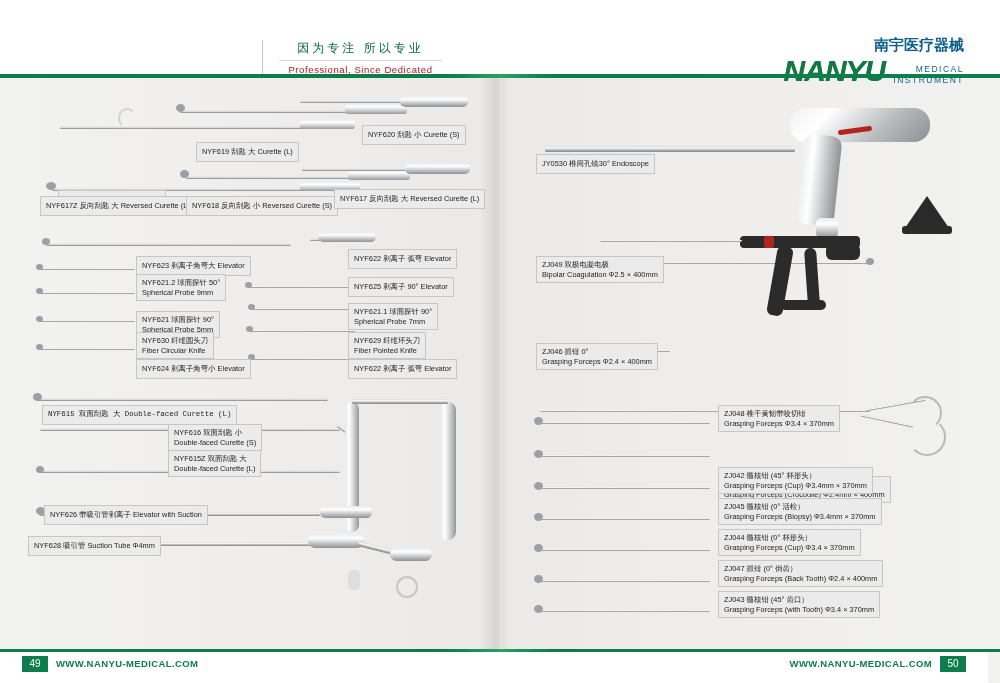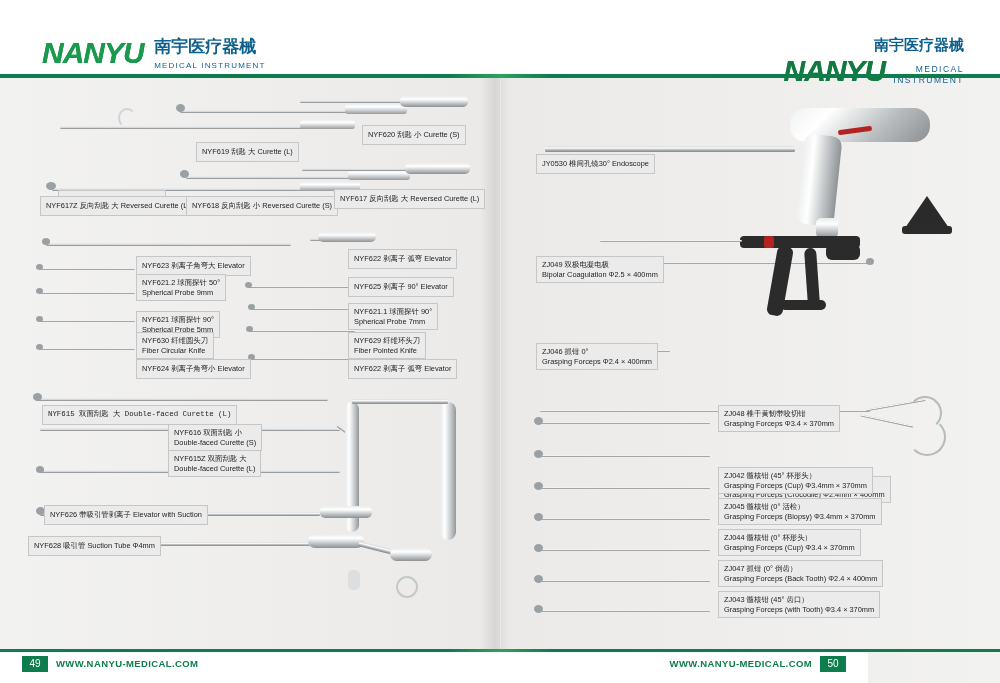--- a/index.html
+++ b/index.html
@@ -48,21 +48,21 @@
   }
   .slogan .cn { font-size:12px; color:#0e6a3c; letter-spacing:3px; }
   .slogan .en { font-size:9.5px; color:#b4141a; letter-spacing:0.6px; margin-top:3px; border-top:1px solid #d8d8d8; padding-top:3px;}
   .brand-right .nanyu-word { font-size:30px; }
   .brand-right .rcn { font-size:15px; font-weight:bold; color:#0d5f8c; margin-bottom:1px;}
   .brand-right .ren { font-size:8.5px; color:#0d5f8c; letter-spacing:1.5px; line-height:11px; }
   .brand-right-flex { display:flex; align-items:flex-end; gap:8px; justify-content:flex-end;}
 
   
   .footer {
-    position:absolute; left:0; bottom:0; width:868px; height:34px;
+    position:absolute; left:0; bottom:0; width:988px; height:34px;
     background:#ffffff;
   }
   .footer:before {
     content:""; position:absolute; left:0; top:0; width:1000px; height:3px;
     background:linear-gradient(to right,#0d7d4d 0%,#0d7d4d 45%,#2aa35f 50%,#0d7d4d 55%,#0d7d4d 100%);
   }
   .pg-num {
     position:absolute; top:7px; width:26px; height:16px; background:#0d7d4d;
     color:#fff; font-size:10px; text-align:center; line-height:16px;
   }
@@ -134,28 +134,25 @@
   }
 </style>
 </head>
 <body>
 
 <div class="page">
 
   <div class="gutter"></div>
 
   <div class="header">
-    <div class="brand-left">
-      <span class="nanyu-word">NANYU</span>
-      <span class="brand-cn">
-        <span>南宇医疗器械</span>
-        <span class="sub">MEDICAL INSTRUMENT</span>
-      </span>
-    </div>
-
+
+    <div class="slogan">
+      <div class="cn">因为专注  所以专业</div>
+      <div class="en">Professional, Since Dedicated</div>
+    </div>
 
     <div class="brand-right">
       <div class="rcn">南宇医疗器械</div>
       <div class="brand-right-flex">
         <span class="nanyu-word">NANYU</span>
         <span>
           <span class="ren" style="display:block">MEDICAL</span>
           <span class="ren" style="display:block">INSTRUMENT</span>
         </span>
       </div>

